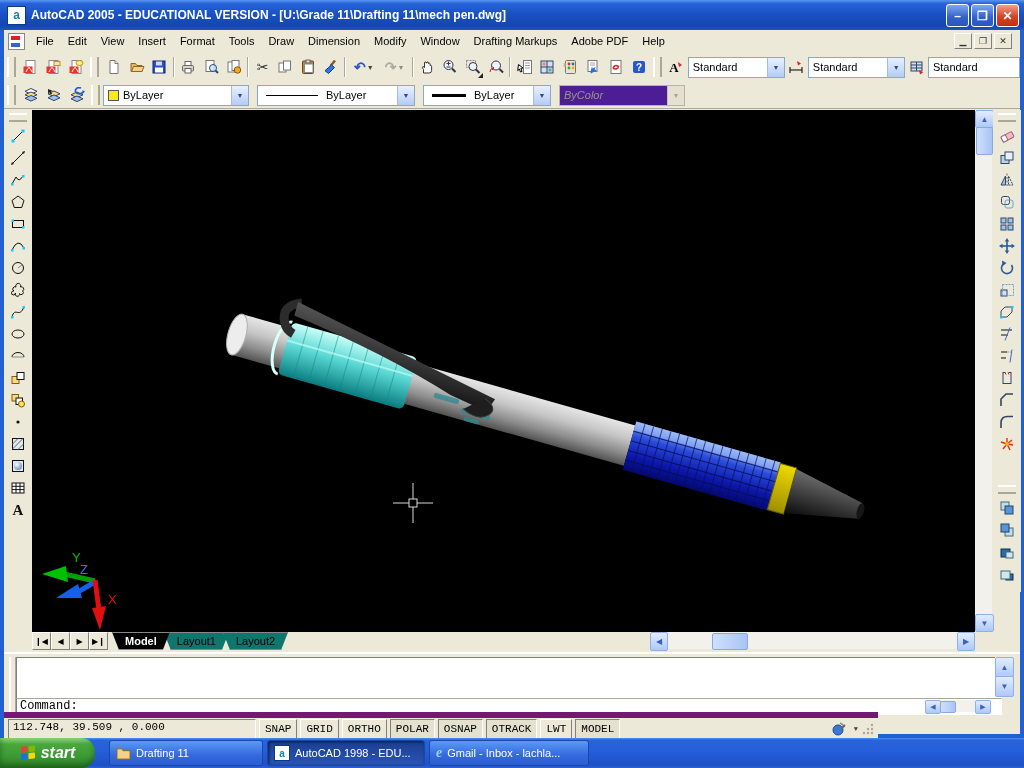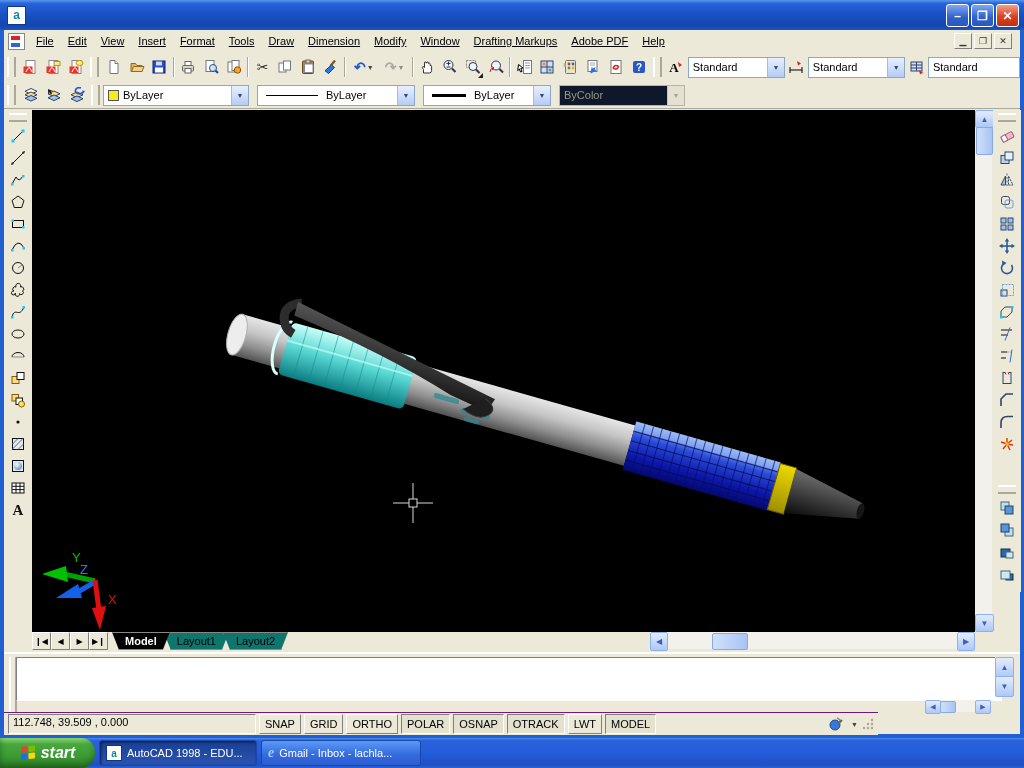--- a/index.html
+++ b/index.html
@@ -15,21 +15,21 @@
   .capbtn{width:21px;height:21px;border-radius:3px;border:1px solid #fff;
     background:linear-gradient(180deg,#7fa8f2,#3060c8 60%,#2a58c0);color:#fff;font-size:12px;
     display:flex;align-items:center;justify-content:center;font-weight:bold;}
   .capbtn.close{background:linear-gradient(180deg,#f0a088,#d84324 55%,#c03010);}
   .winborder{background:#2160d3;}
   #menubar{left:4px;top:30px;width:1016px;height:22px;background:#ece9d8;border-bottom:1px solid #d4d0c0;
     display:flex;align-items:center;font-size:11px;}
   #menubar .dwgico{width:15px;height:15px;margin:0 4px;background:#fff;border:1px solid #888;position:relative;}
   #menubar .dwgico:before{content:"";position:absolute;left:2px;top:2px;width:9px;height:4px;background:#d22;}
   #menubar .dwgico:after{content:"";position:absolute;left:2px;bottom:2px;width:9px;height:4px;background:#36c;}
-  .mi{padding:3px 7px;color:#000;text-decoration:underline;}
+  .mi{padding:3px 7px;color:#000;}
   .mdibtns{position:absolute;right:8px;top:3px;display:flex;gap:2px;}
   .mdibtn{width:16px;height:14px;background:#ece9d8;border:1px solid;border-color:#fff #808080 #808080 #fff;
     color:#333;font-size:9px;display:flex;align-items:center;justify-content:center;}
   
   .toolrow{left:4px;width:1016px;background:#ece9d8;display:flex;align-items:center;}
   #tbrow1{top:52px;height:30px;border-bottom:1px solid #d8d4c4;}
   #tbrow2{top:82px;height:26px;border-bottom:1px solid #aca899;}
   .grip{width:5px;height:20px;margin:0 3px;border-left:2px solid #fff;border-right:2px solid #aca899;}
   .sep{width:1px;height:20px;background:#aca899;border-right:1px solid #fff;margin:0 2px;}
   .tb{width:23px;height:24px;display:flex;align-items:center;justify-content:center;position:relative;}
@@ -37,21 +37,21 @@
   .tb .ddarr{font-size:7px;color:#444;margin-left:1px;}
   .tb.dis{opacity:.55;filter:grayscale(1);}
   .corner{position:absolute;right:1px;bottom:1px;width:0;height:0;
     border-left:5px solid transparent;border-bottom:5px solid #222;}
   .si{width:16px;height:16px;}
   .combo{height:19px;background:#fff;border:1px solid #8ca8c8;display:flex;align-items:center;
     font-size:11px;color:#000;position:relative;padding-left:4px;overflow:hidden;}
   .combo .arr{position:absolute;right:0;top:0;bottom:0;width:16px;
     background:linear-gradient(180deg,#e8f0fd,#b6ccf5);border-left:1px solid #9ebcf0;
     display:flex;align-items:center;justify-content:center;font-size:7px;color:#2a4a8a;}
-  .combo.dis{background:#0f172a;color:#9a968a;border-color:#b8b4a4;}
+  .combo.dis{background:#4c1d95;color:#9a968a;border-color:#b8b4a4;font-style:italic;}
   .combo.dis .arr{background:#e4e1d1;color:#a8a498;border-left-color:#c8c4b4;}
   .swatch{width:9px;height:9px;background:#f8ec18;border:1px solid #555;margin-right:4px;flex:none;}
   .ltline{width:52px;height:1px;background:#000;margin:0 8px 0 4px;flex:none;}
   .lwline{width:34px;height:3px;background:#000;margin:0 8px 0 4px;flex:none;}
   .mini{width:12px;height:12px;margin-right:2px;flex:none;position:relative;}
   
   .vtb{width:28px;background:#ece9d8;display:flex;flex-direction:column;align-items:center;}
   .vtb .hgrip{width:18px;height:5px;margin:3px 0;border-top:2px solid #fff;border-bottom:2px solid #aca899;}
   .vtb .tb{width:24px;height:22px;}
   
@@ -70,22 +70,22 @@
   
   #cmdwin{left:4px;top:652px;width:1016px;height:60px;background:#ece9d8;border-top:2px solid #fff;}
   #cmdtext{position:absolute;left:12px;top:3px;width:978px;height:40px;background:#fff;
     border:1px solid;border-color:#808080 #fff #fff #808080;
     font-family:"Liberation Mono",monospace;font-size:12px;color:#000;padding:1px 3px;line-height:15px;}
   #cmdgrip{position:absolute;left:5px;top:3px;width:4px;height:56px;border-left:2px solid #fff;border-right:2px solid #aca899;}
   #cmdline{position:absolute;left:12px;top:44px;width:978px;height:15px;background:#fff;
     border:1px solid;border-color:#808080 #fff #fff #808080;border-top:1px solid #aca899;
     font-family:"Liberation Mono",monospace;font-size:12px;color:#000;padding:0 3px;}
   
-  #statusbar{left:4px;top:712px;width:874px;height:22px;background:#ece9d8;border-top:1px solid #701a75;
-    display:flex;align-items:center;font-size:11px;}
+  #statusbar{left:4px;top:712px;width:874px;height:22px;background:#ece9d8;border-top:6px solid #701a75;
+    display:flex;align-items:center;font-size:11px;font-family:Liberation Mono, monospace;}
   #coords{width:238px;height:16px;margin-left:4px;padding:1px 4px;
     border:1px solid;border-color:#808080 #fff #fff #808080;}
   .sbtn{height:16px;padding:1px 5px;margin-left:3px;display:flex;align-items:center;border:1px solid;}
   .sbtn.off{border-color:#fff #808080 #808080 #fff;background:#ece9d8;}
   .sbtn.on{border-color:#808080 #fff #fff #808080;background:#e4e1cf;text-align:right;}
   
   #taskbar{left:0;top:738px;width:1024px;height:30px;
     background:linear-gradient(180deg,#4a8cf2 0%,#2a62d8 8%,#245edc 45%,#1f50c4 90%,#2a62d8 100%);
     display:flex;align-items:center;}
   #startbtn{width:95px;height:30px;border-radius:0 14px 14px 0;
@@ -133,20 +133,21 @@
     </linearGradient>
     <radialGradient id="sph" cx=".35" cy=".3" r=".9">
       <stop offset="0" stop-color="#fff"></stop>
         <stop offset="1" stop-color="#4a7ab0"></stop>
     </radialGradient>
   </defs>
 </svg>
 
 <div id="titlebar" class="abs">
   <span class="appico">a</span>
+  <span>AutoCAD 2005 - EDUCATIONAL VERSION - [U:\Grade 11\Drafting 11\mech pen.dwg]</span>
   <span class="capbtns">
     <span class="capbtn">–</span>
     <span class="capbtn">❐</span>
     <span class="capbtn close">✕</span>
   </span>
 </div>
 <div class="abs winborder" style="left:0;top:30px;width:4px;height:708px"></div>
 <div class="abs winborder" style="left:1020px;top:30px;width:4px;height:708px"></div>
 <div class="abs winborder" style="left:0;top:734px;width:1024px;height:4px"></div>
 
@@ -807,20 +808,23 @@
 </div>
 
 <div id="cmdwin" class="abs">
   <div id="cmdgrip"></div>
   <div id="cmdtext">
   </div>
   <div class="abs" style="left:991px;top:3px;width:17px;height:40px;background:#f2f1ec">
     <div class="sb-btn" style="position:absolute;top:0;width:17px;height:19px">▲</div>
     <div class="sb-btn" style="position:absolute;bottom:0;width:17px;height:19px">▼</div>
   </div>
+  <div id="cmdline">
+    <span>Command:</span>
+  </div>
   <div class="abs" style="left:921px;top:46px;width:66px;height:12px;background:#f2f1ec">
     <div class="sb-btn" style="position:absolute;left:0;top:0;width:14px;height:12px;font-size:7px">◀</div>
     <div class="sb-thumb" style="position:absolute;left:15px;top:1px;width:14px;height:10px"></div>
     <div class="sb-btn" style="position:absolute;right:0;top:0;width:14px;height:12px;font-size:7px">▶</div>
   </div>
 </div>
 
 <div id="statusbar" class="abs">
   <div id="coords">112.748, 39.509 , 0.000</div>
   <span class="sbtn off">SNAP</span>
@@ -857,20 +861,26 @@
     <svg width="16" height="16" viewBox="0 0 16 16">
         <g transform="skewY(-6)">
           <rect x="1" y="2" width="6.5" height="6" rx="1" fill="#e34234"></rect>
           <rect x="8.5" y="2" width="6.5" height="6" rx="1" fill="#7fba00"></rect>
           <rect x="1" y="9" width="6.5" height="6" rx="1" fill="#1a6fe8"></rect>
           <rect x="8.5" y="9" width="6.5" height="6" rx="1" fill="#ffd800"></rect>
         </g>
       </svg>
     <span>start</span>
   </div>
+  <div class="task" style="width:140px;margin-left:14px">
+    <svg width="15" height="13" viewBox="0 0 16 14">
+        <path d="M1,13 V2 h5 l1.5,2 H15 v9 z" fill="#f6d089" stroke="#8a6a20"></path>
+      </svg>
+    <span>Drafting 11</span>
+  </div>
   <div class="task active" style="width:144px">
     <span style="width:14px;height:14px;background:#fff;border:1px solid #0a3a8a;color:#0e8a96;font-size:10px;font-weight:bold;display:flex;align-items:center;justify-content:center;flex:none">a</span>
     <span>AutoCAD 1998 - EDU...</span>
   </div>
   <div class="task" style="width:146px">
     <span style="color:#9ad0f8;font-size:14px;font-weight:bold;font-style:italic;font-family:'Liberation Serif',serif;flex:none">e</span>
     <span>Gmail - Inbox - lachla...</span>
   </div>
 
 </div>

